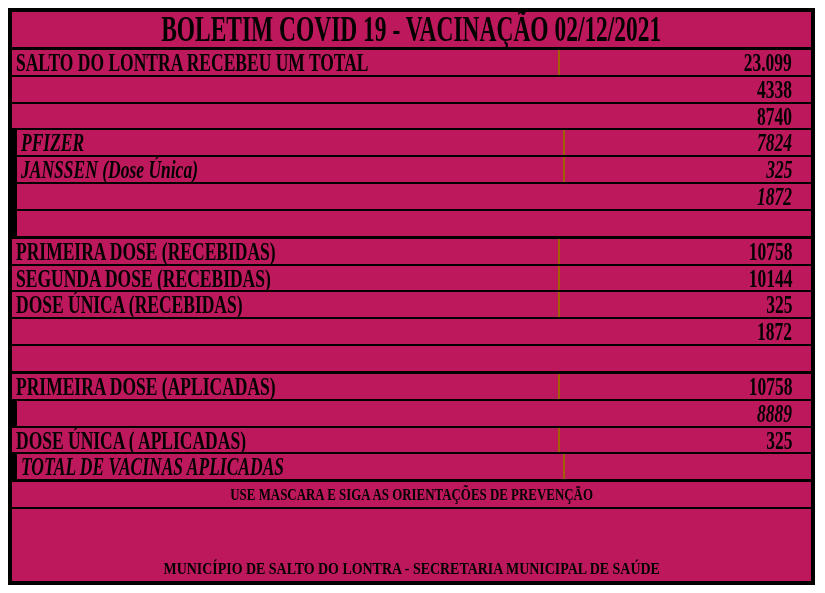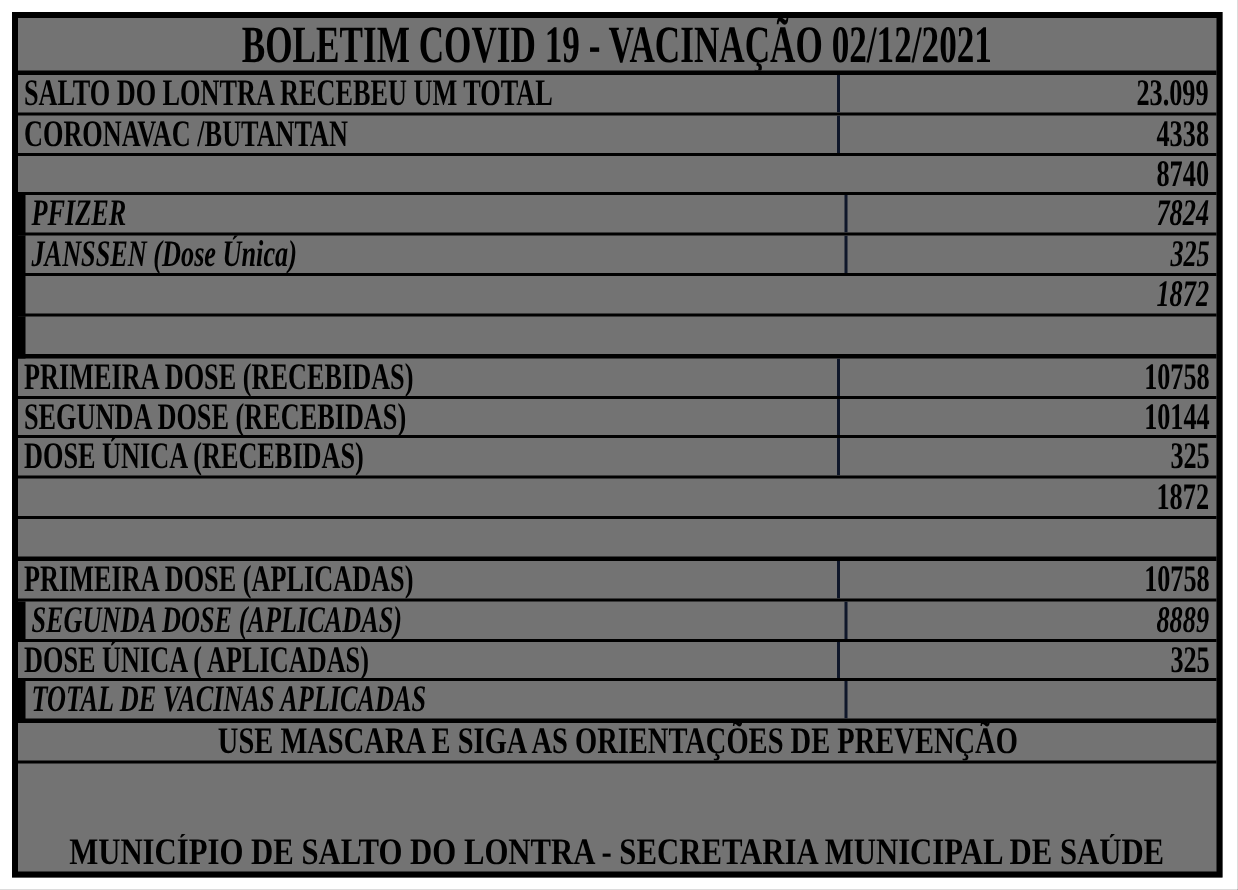--- a/index.html
+++ b/index.html
@@ -11,21 +11,21 @@
     color:#000000;
     overflow:hidden;
   }
   .sheet {
     position:absolute;
     left:8px; top:8px;
     width:807px; height:577px;
     border:4px solid #000;
     display:flex;
     flex-direction:column;
-    background:#737373;
+    background:#be185d;
   }
   .title-row {
     flex:0 0 38px;
     border-bottom:3px solid #000;
     display:flex;
     align-items:center;
     justify-content:center;
     font-size:35px;
     overflow:hidden;
   }
@@ -33,45 +33,45 @@
     flex:1 1 0;
     min-height:0;
     display:flex;
     border-bottom:2px solid #000;
     font-size:25px;
     overflow:hidden;
   }
   .cell.label {
     width:548px;
     flex:0 0 548px;
-    border-right:2px solid #0f172a;
+    border-right:2px solid #a16207;
     display:flex;
     align-items:center;
     padding-left:4px;
     overflow:hidden;
   }
   .cell.value {
     flex:1 1 auto;
     display:flex;
     align-items:center;
     justify-content:flex-end;
-    padding-right:5px;
+    padding-right:19px;
     overflow:hidden;
   }
   .row.spacer { border-bottom:3px solid #000; }
   .row.total-row { border-bottom:3px solid #000; }
   .row.thick-left { border-left:5px solid #000;font-style:italic; }
   .footer-row {
     flex:1 1 0;
     min-height:0;
     display:flex;
     align-items:center;
     justify-content:center;
     border-bottom:2px solid #000;
-    font-size:25px;
+    font-size:17px;
     overflow:hidden;
   }
   .footer-row.last { border-bottom:none;margin-top:47px; }
   
   .t {
     display:inline-block;
     white-space:nowrap;
     line-height:1;
     transform:scaleX(0.70);
   }
@@ -93,23 +93,20 @@
   <div class="row">
     <div class="cell label">
         <span class="t">SALTO DO LONTRA RECEBEU UM TOTAL</span>
       </div>
     <div class="cell value">
         <span class="t">23.099</span>
       </div>
   </div>
 
   <div class="row">
-    <div class="cell label">
-        <span class="t">CORONAVAC /BUTANTAN</span>
-      </div>
     <div class="cell value">
         <span class="t">4338</span>
       </div>
   </div>
 
   <div class="row">
     <div class="cell value">
         <span class="t">8740</span>
       </div>
   </div>
@@ -178,23 +175,20 @@
   <div class="row">
     <div class="cell label">
         <span class="t">PRIMEIRA DOSE (APLICADAS)</span>
       </div>
     <div class="cell value">
         <span class="t">10758</span>
       </div>
   </div>
 
   <div class="row thick-left">
-    <div class="cell label">
-        <span class="t">SEGUNDA DOSE (APLICADAS)</span>
-      </div>
     <div class="cell value">
         <span class="t">8889</span>
       </div>
   </div>
 
   <div class="row">
     <div class="cell label">
         <span class="t">DOSE ÚNICA ( APLICADAS)</span>
       </div>
     <div class="cell value">

